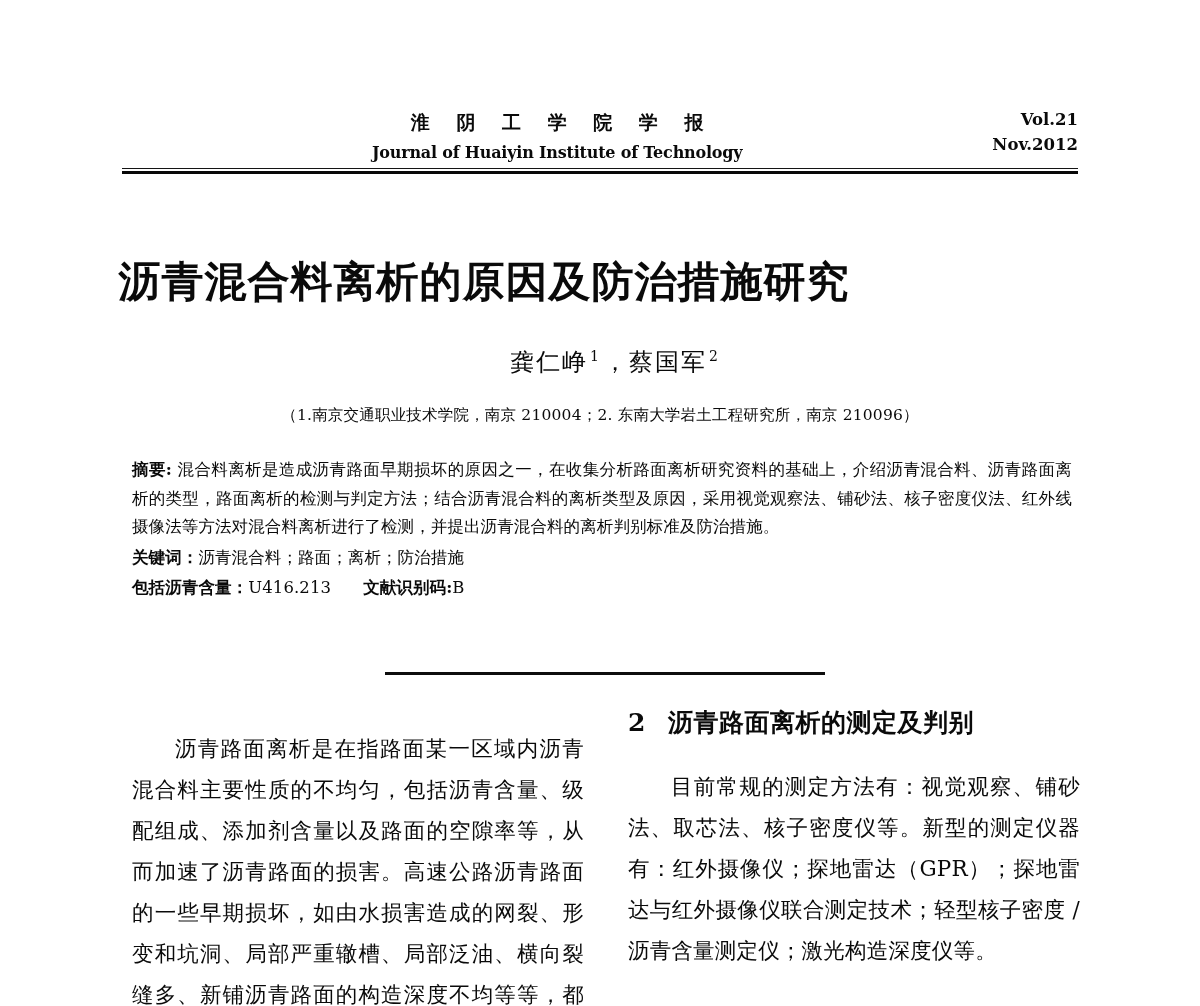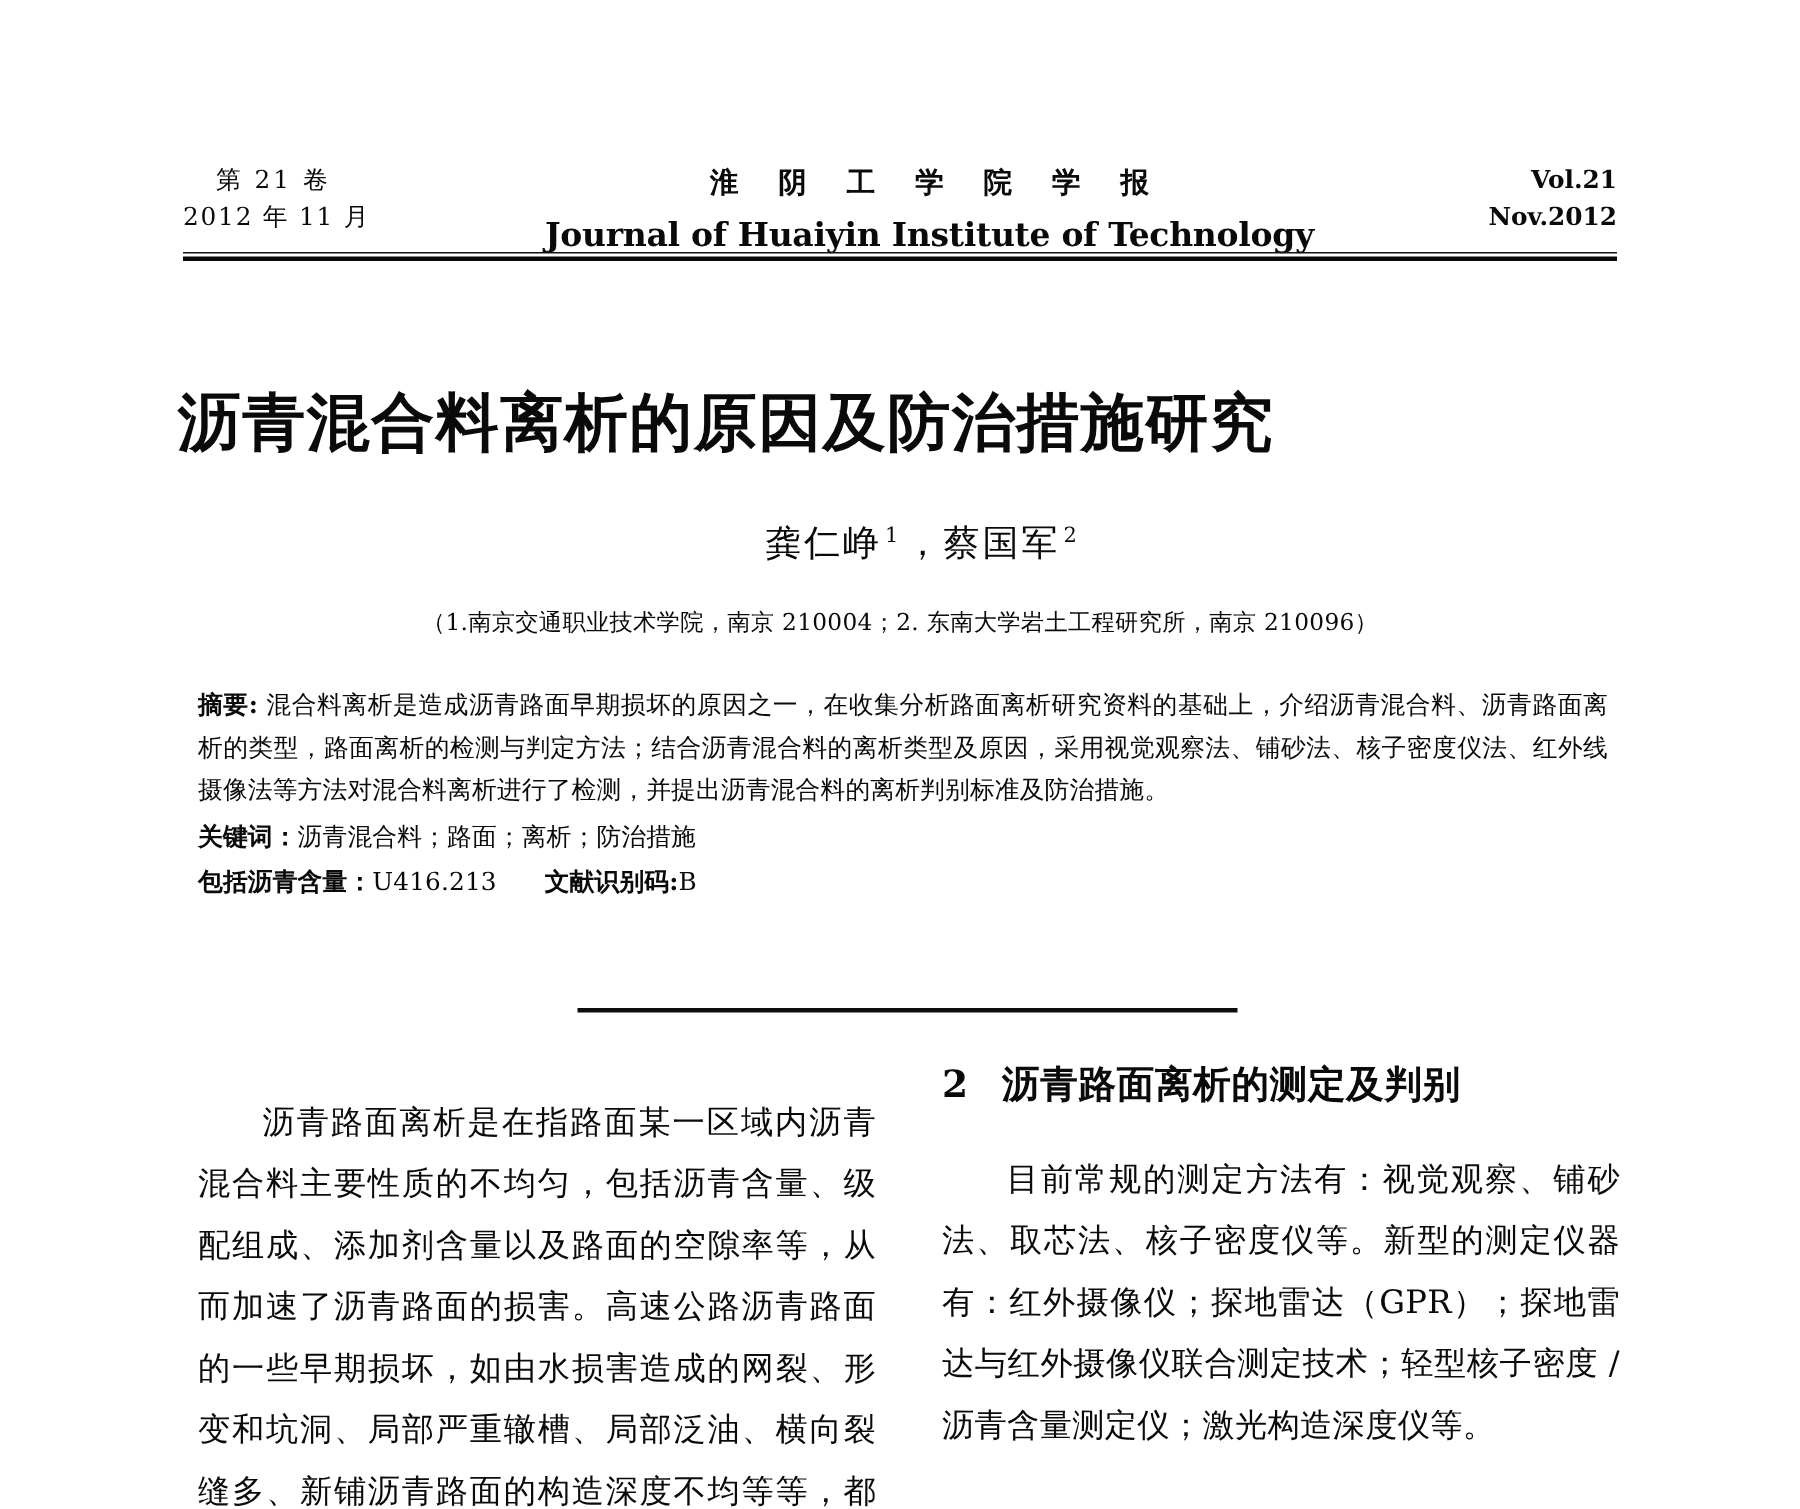--- a/index.html
+++ b/index.html
@@ -54,21 +54,21 @@
     flex: 1;
   }
   .mast-center .cn-name {
     font-size: 19px;
     font-weight: 700;
     letter-spacing: 10px;
     padding-left: 10px;
     font-family: "DejaVu Serif", "Liberation Serif", serif;
   }
   .mast-center .en-name {
-    font-size: 22px;
+    font-size: 16px;
     font-weight: 700;
     margin-top: 4px;
     letter-spacing: -0.2px;
     font-family: "DejaVu Serif", "Liberation Serif", serif;
   }
   .mast-right {
     align-items: flex-end;
     text-align: right;
     font-size: 16.5px;
     font-weight: 700;
@@ -212,24 +212,20 @@
   }
   .section-heading .num { min-width: 40px; }
   .col-right .body-para { margin-top: 26px; }
 </style>
 </head>
 <body>
 
 <div class="page">
 
   <div class="masthead">
-    <div class="mast-col mast-left">
-      <span class="vol">第 21 卷</span>
-      <span class="date">2012 年 11 月</span>
-    </div>
     <div class="mast-col mast-center">
       <span class="cn-name">淮 阴 工 学 院 学 报</span>
       <span class="en-name">Journal of Huaiyin Institute of Technology</span>
     </div>
     <div class="mast-col mast-right">
       <span class="vol">Vol.21</span>
       <span class="date">Nov.2012</span>
     </div>
   </div>
 

